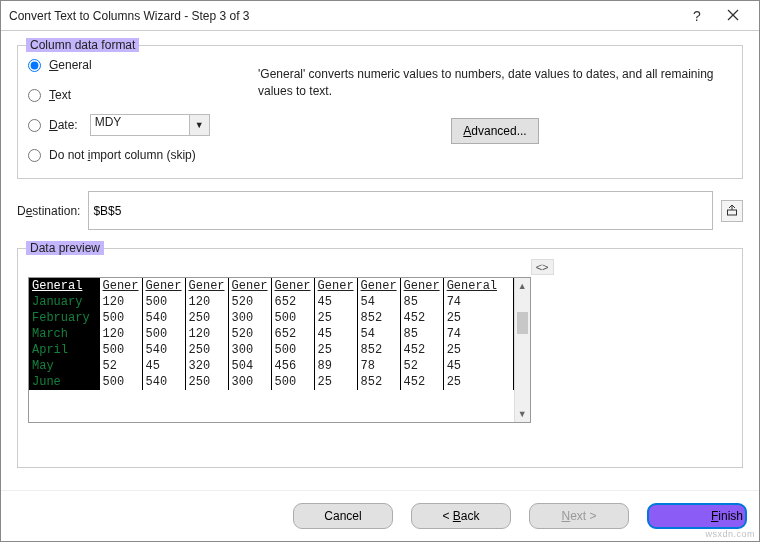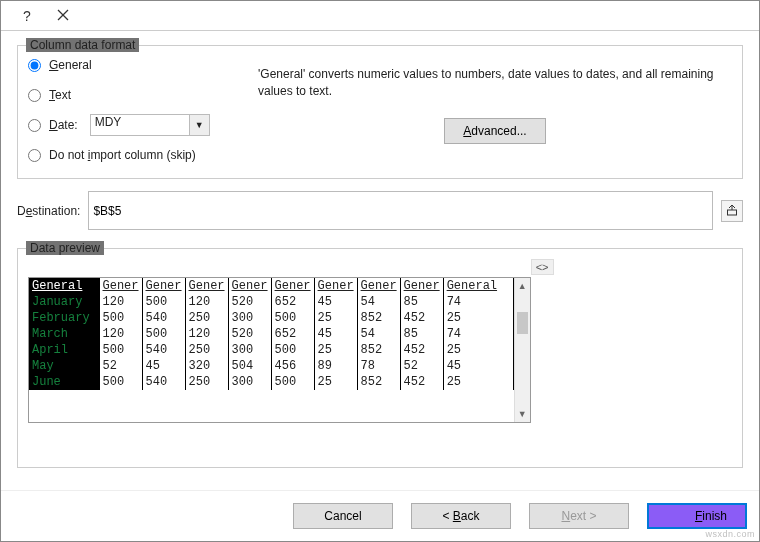--- a/index.html
+++ b/index.html
@@ -46,21 +46,21 @@
   .fieldset {
     border: 1px solid #ccc;
     padding: 8px 10px 12px 10px;
     position: relative;
     margin-bottom: 12px;
   }
   .fieldset .legend {
     position: absolute;
     top: -8px;
     left: 8px;
-    background: #737373;
+    background: #c4b5fd;
     padding: 0 4px;
     font-size: 12px;
   }
   .colfmt-row {
     display: flex;
     gap: 20px;
   }
   .radio-col {
     width: 210px;
     display: flex;
@@ -103,21 +103,21 @@
     font-size: 9px;
   }
   .right-col { flex: 1; padding-top: 12px; }
   .desc { margin-bottom: 18px; line-height: 1.4; }
   .adv-row { text-align: center; }
   button.win {
     font-family: inherit;
     font-size: 12px;
     background: #e1e1e1;
     border: 1px solid #adadad;
-    padding: 4px 18px;
+    padding: 4px 2px;
     min-width: 88px;
     height: 26px;
   }
   button.win .u { text-decoration: underline; }
   .dest-row {
     display: flex;
     align-items: center;
     gap: 8px;
     margin-bottom: 18px;
   }
@@ -223,21 +223,21 @@
     font-size: 11px;
     color: #555;
   }
   .btn-row {
     display: flex;
     justify-content: flex-end;
     gap: 18px;
     padding: 12px 12px 12px 0;
     border-top: 1px solid #eee;
   }
-  .btn-row button.win { min-width: 100px; }
+  .btn-row button.win { min-width: 100px; border-radius: 9px; }
   button.win.disabled { color: #999; }
   button.win.default {
     border: 2px solid #0078d7;
     background: #8b5cf6;
     text-align: right;
   }
   .watermark {
     position: absolute;
     right: 4px;
     bottom: 2px;
@@ -245,20 +245,21 @@
     color: #c0c0c0;
     letter-spacing: 0.5px;
   }
 </style>
 </head>
 <body>
 
 <div class="dialog">
 
   <div class="titlebar">
+    <span class="title">Convert Text to Columns Wizard - Step 3 of 3</span>
     <div class="tb-btn">?</div>
     <div class="tb-btn">
       <span>
         <svg width="12" height="12" viewBox="0 0 12 12">
             <line x1="1" y1="1" x2="11" y2="11" stroke="#333" stroke-width="1.3"></line>
             <line x1="11" y1="1" x2="1" y2="11" stroke="#333" stroke-width="1.3"></line>
           </svg>
       </span>
     </div>
   </div>

